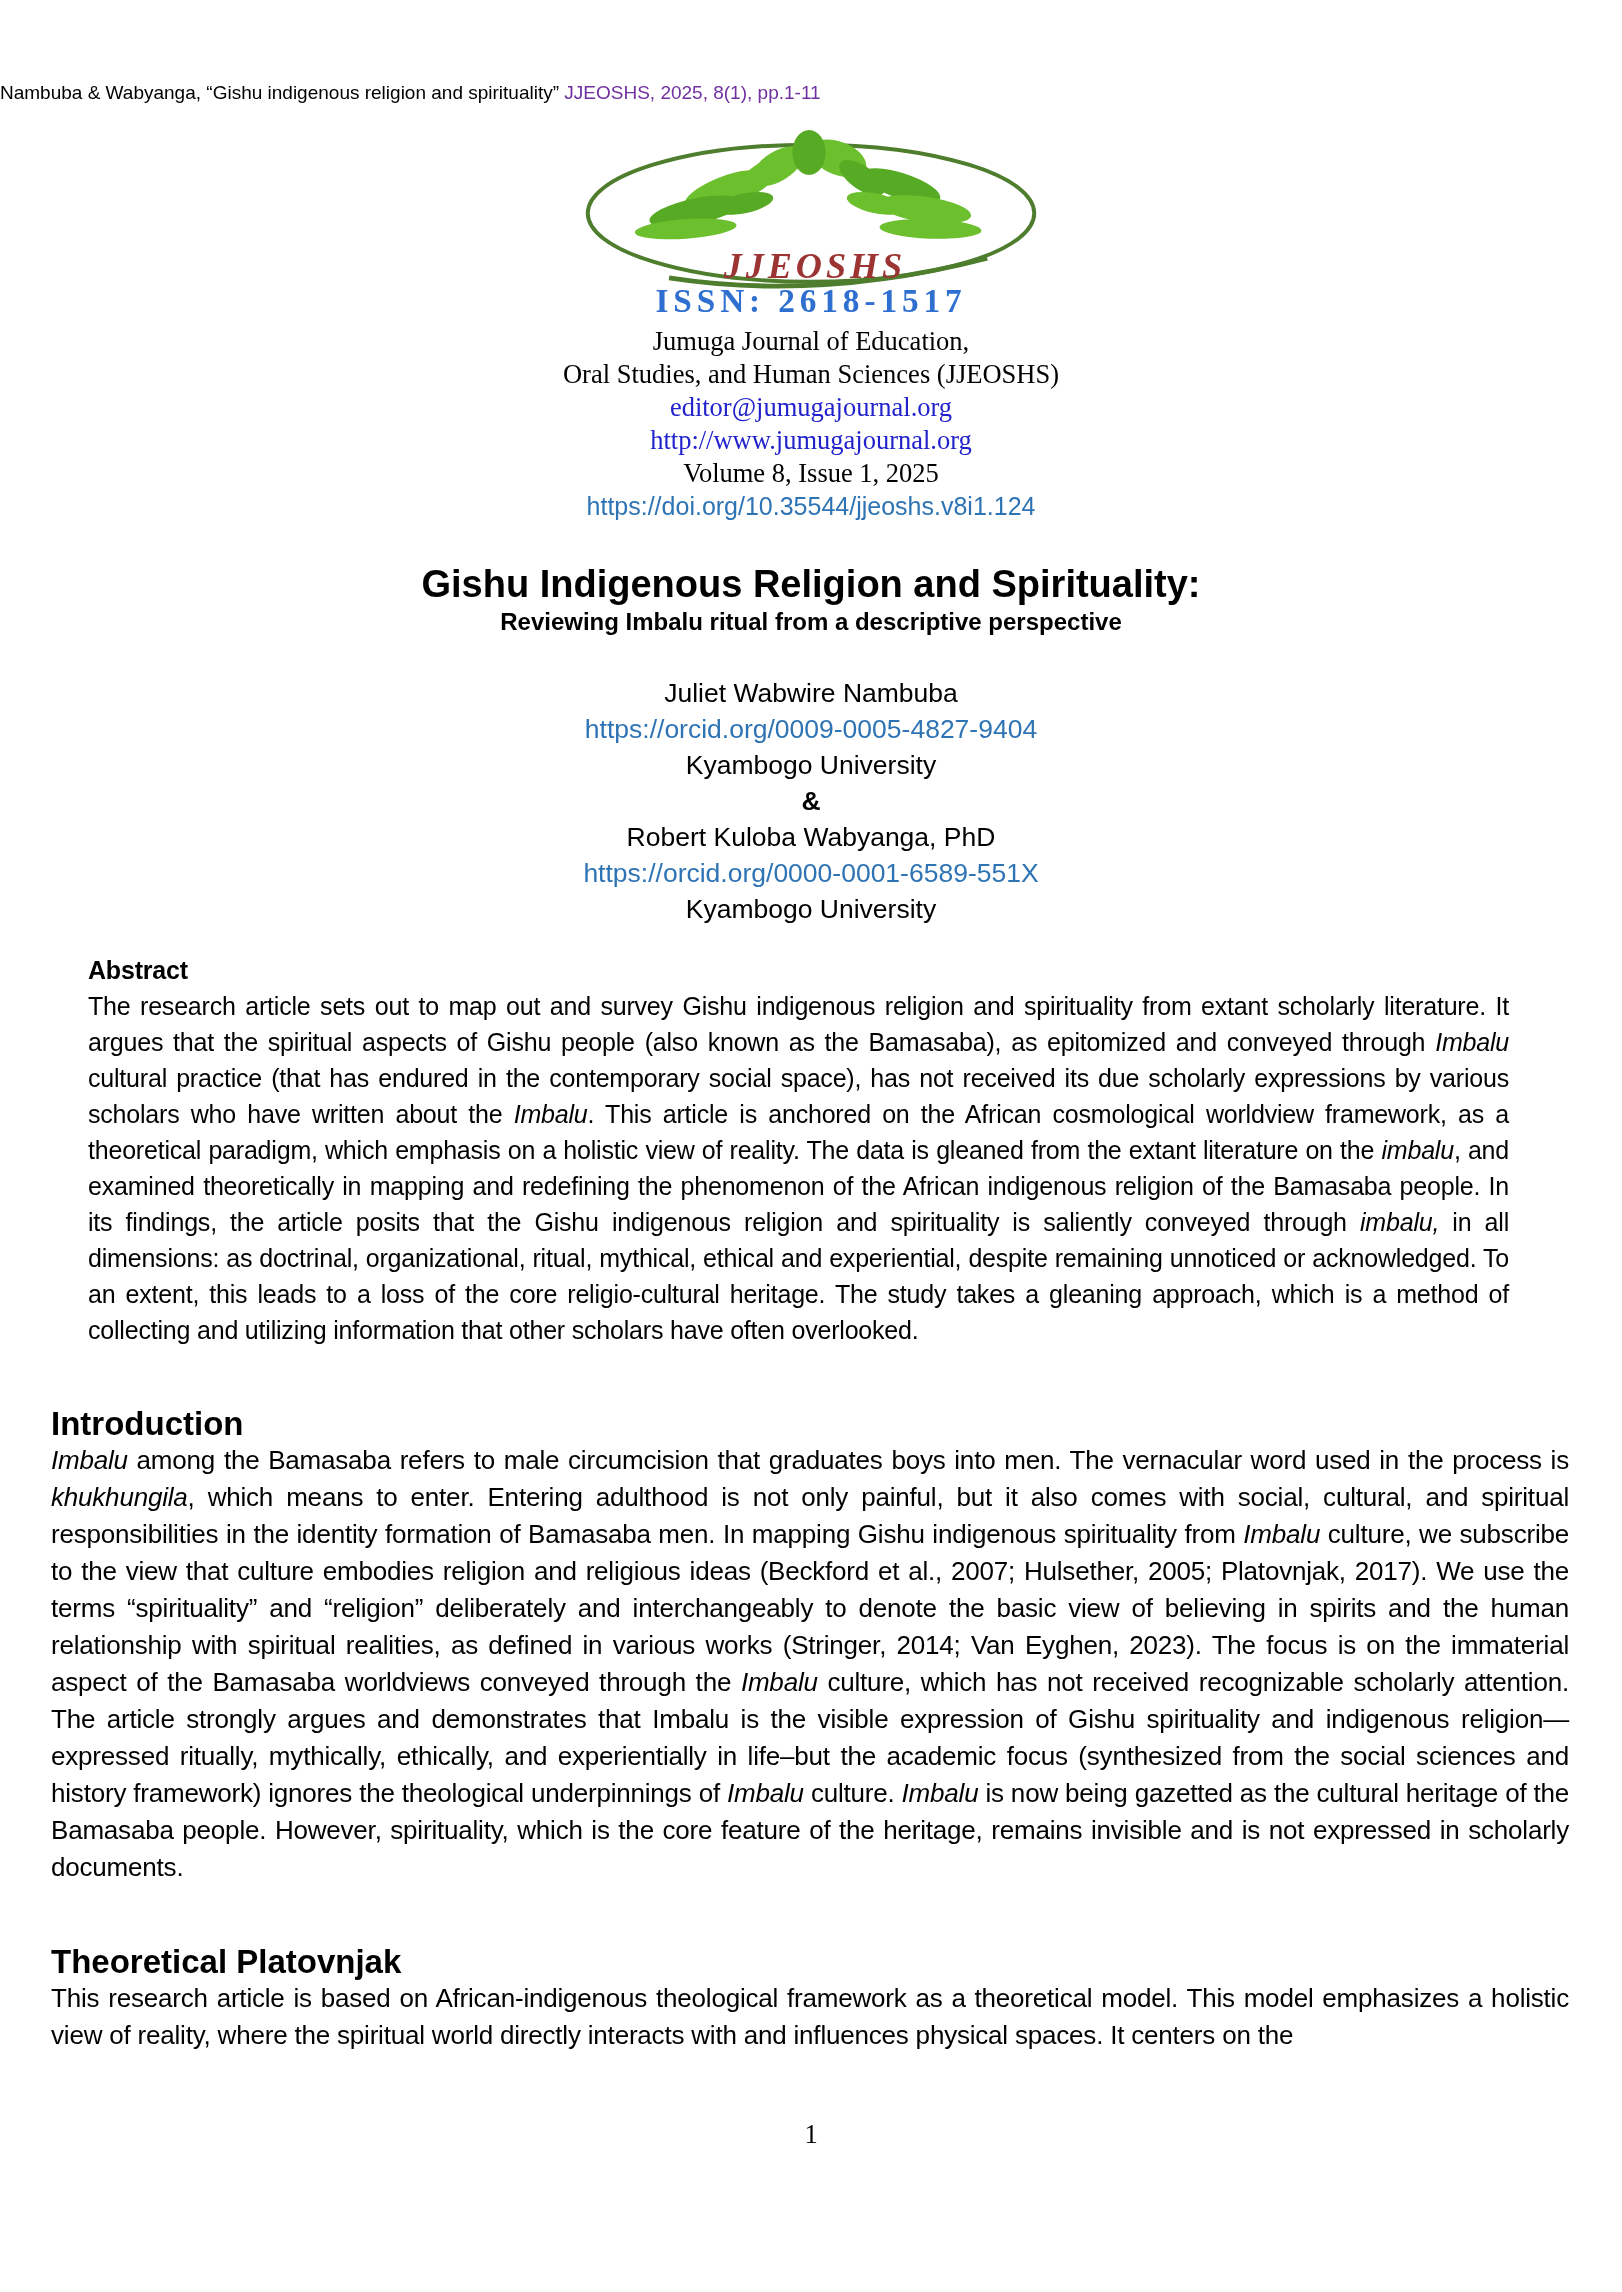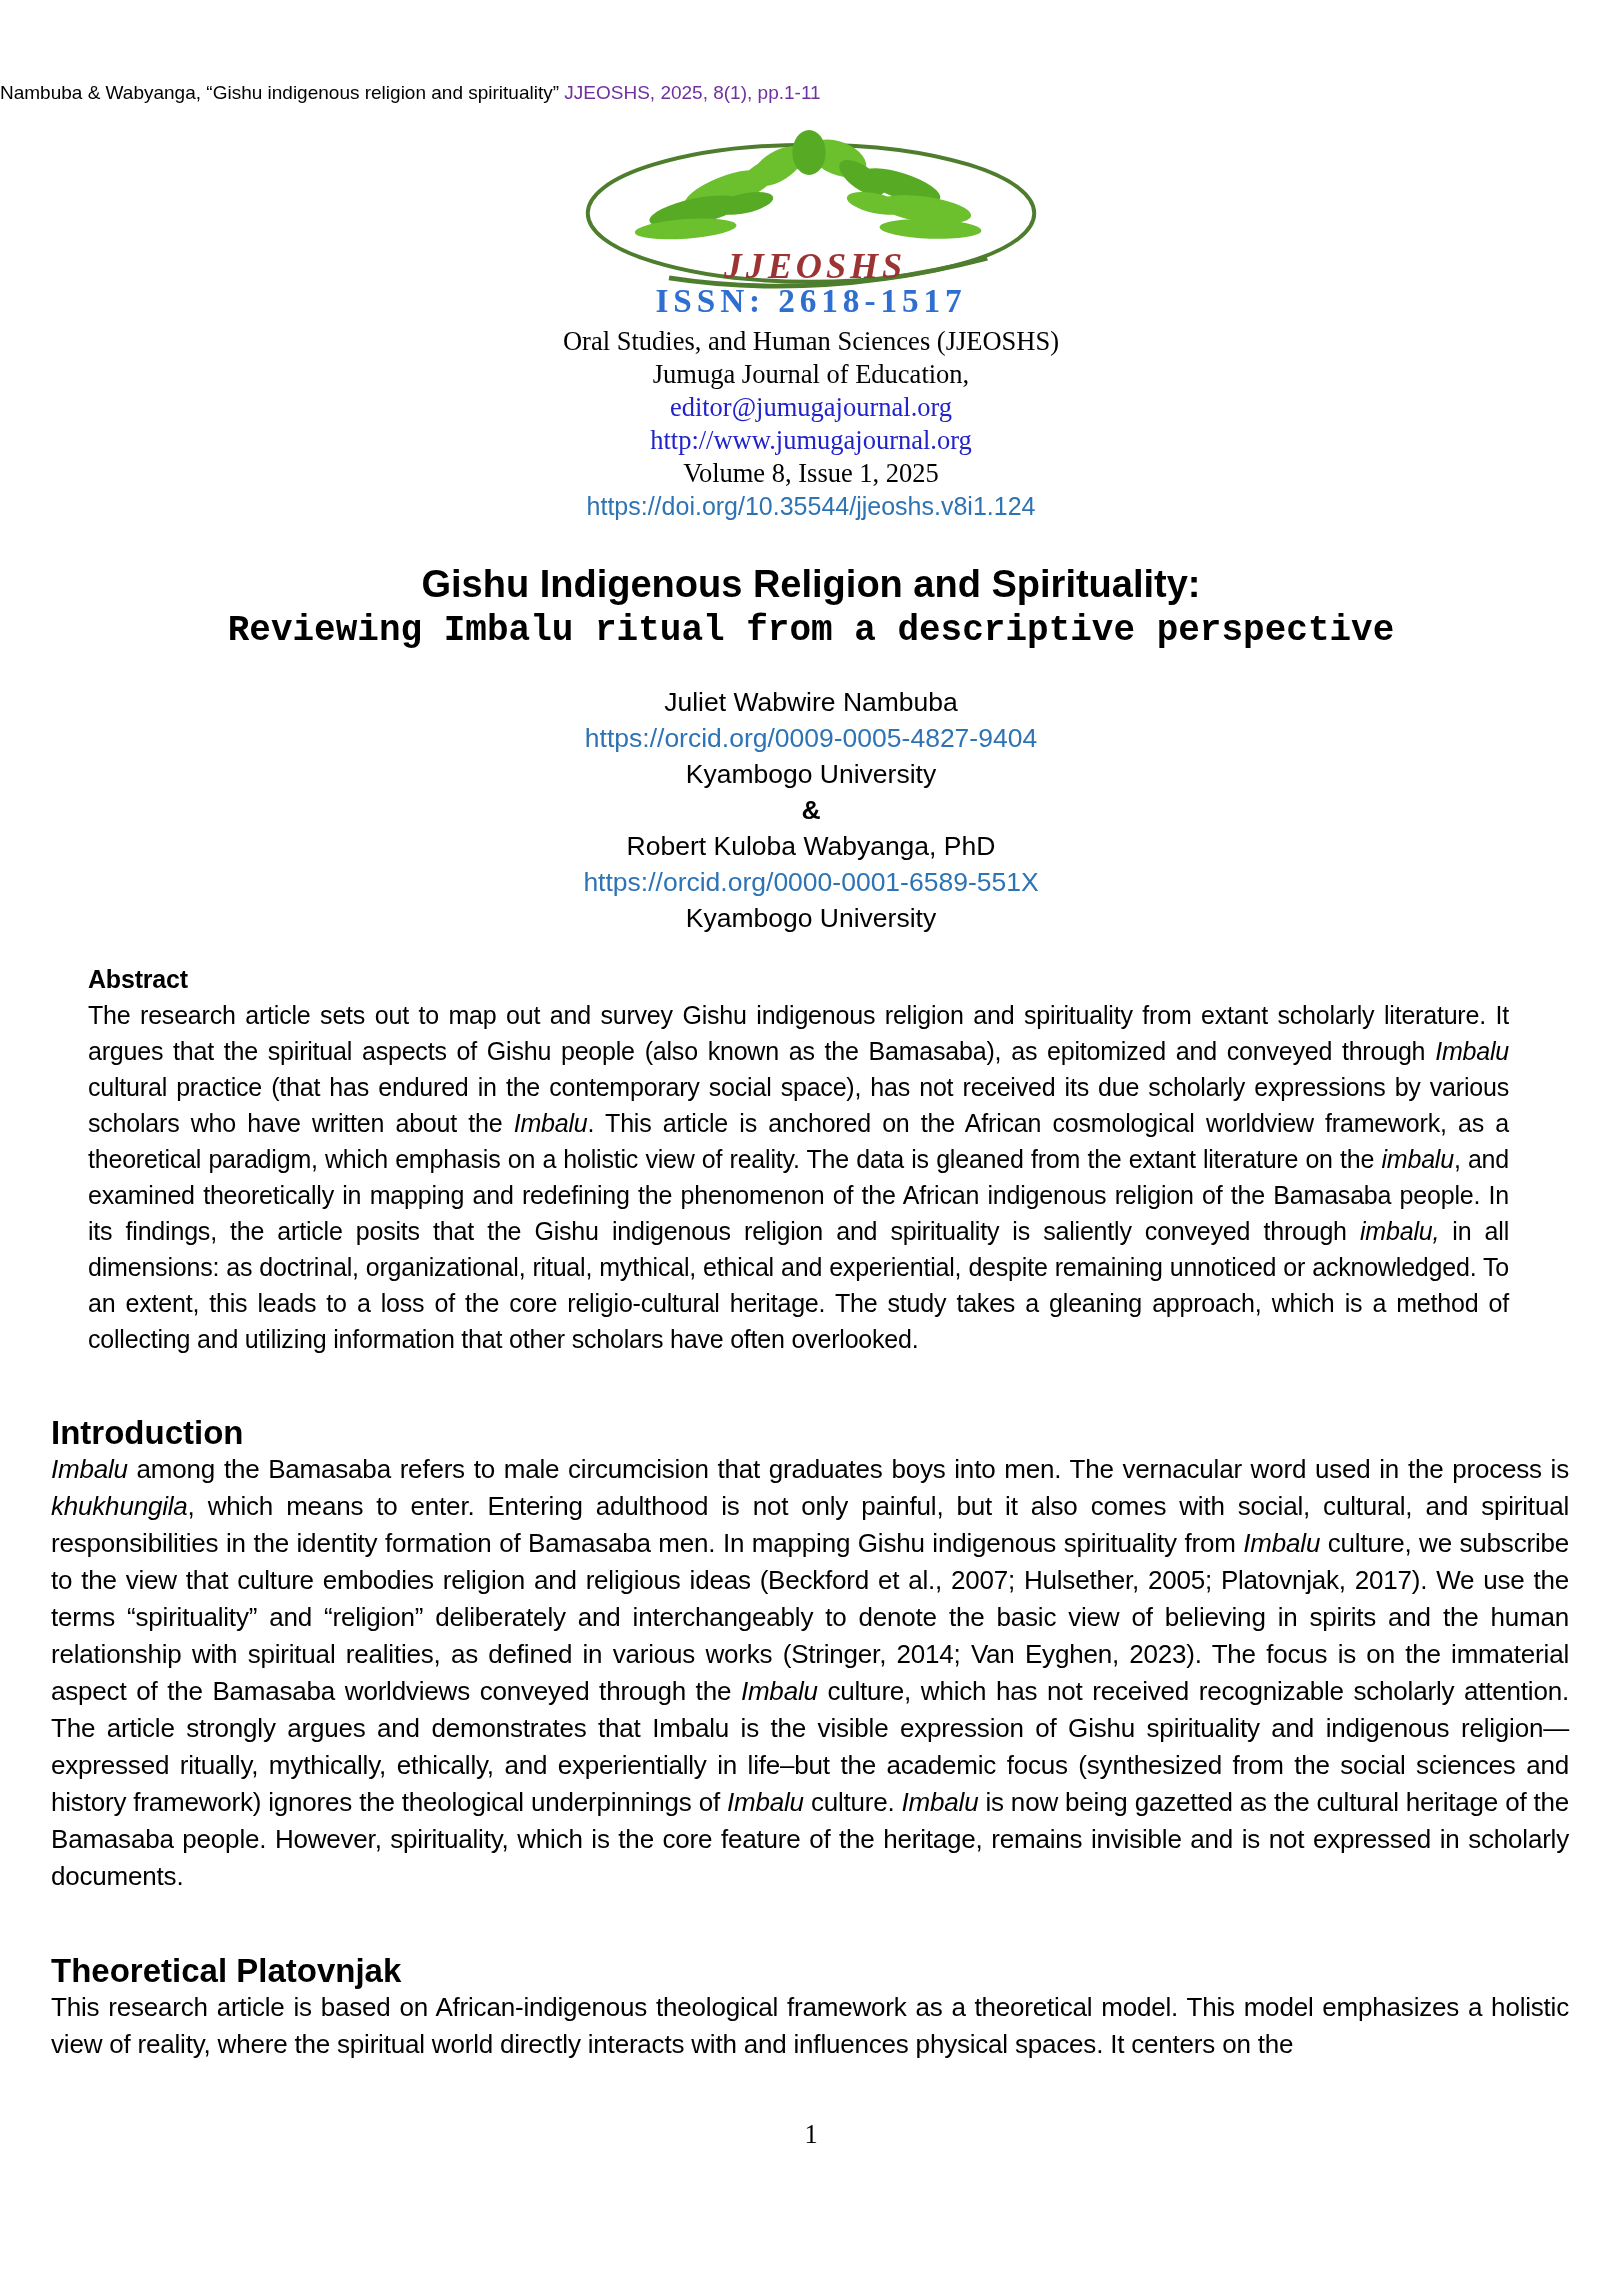--- a/index.html
+++ b/index.html
@@ -33,21 +33,21 @@
   }
   .link-serif{color:var(--link-serif,#2222CC);cursor:pointer;text-decoration:none;}
   .doi-line{
     text-align:center;font-family:"Liberation Sans",sans-serif;
     font-size:25px;line-height:32px;
   }
   .link-sans{color:var(--link-sans,#2E74B5);cursor:pointer;text-decoration:none;}
 
   .title-block{margin-top:43px;text-align:center;}
   .title-main{font-size:38px;font-weight:700;line-height:39px;}
-  .title-sub{font-size:36px;font-weight:700;line-height:33px;margin-top:10px;font-family:Liberation Mono, monospace;}
+  .title-sub{font-size:24px;font-weight:700;line-height:33px;margin-top:1px;}
 
   .authors{margin-top:37px;text-align:center;font-size:26.5px;line-height:36px;}
   .author-name{font-weight:400;}
   .author-sep{font-weight:700;}
 
   .abstract{
     margin:25.5px 113px 0 88px;
     font-size:25px;line-height:36px;text-align:justify;letter-spacing:-0.2px;
   }
   .abstract-heading{font-weight:700;font-size:25px;text-align:left;}
@@ -103,22 +103,22 @@
 
       <path d="M228,40 L236,96 L244,96 L252,40 L244,70 L240,50 L236,70 Z" fill="#ffffff"></path>
 
       <text x="244" y="152" text-anchor="middle" font-family="Liberation Serif, serif" font-style="italic" font-weight="bold" font-size="37" letter-spacing="4" style="fill:var(--logo-red)">JJEOSHS</text>
 
       <text x="240" y="187" text-anchor="middle" font-family="Liberation Serif, serif" font-weight="bold" font-size="34" letter-spacing="5" style="fill:var(--logo-blue)">ISSN: 2618-1517</text>
     </svg>
   </div>
 
   <div class="journal-block">
+    <div>Jumuga Journal of Education,</div>
     <div>Oral Studies, and Human Sciences (JJEOSHS)</div>
-    <div>Jumuga Journal of Education,</div>
     <div><a class="link-serif">editor@jumugajournal.org</a></div>
     <div><a class="link-serif">http://www.jumugajournal.org</a></div>
     <div>Volume 8, Issue 1, 2025</div>
   </div>
   <div class="doi-line">
     <a class="link-sans">https://doi.org/10.35544/jjeoshs.v8i1.124</a>
   </div>
 
   <div class="title-block">
     <div class="title-main">Gishu Indigenous Religion and Spirituality:</div>

